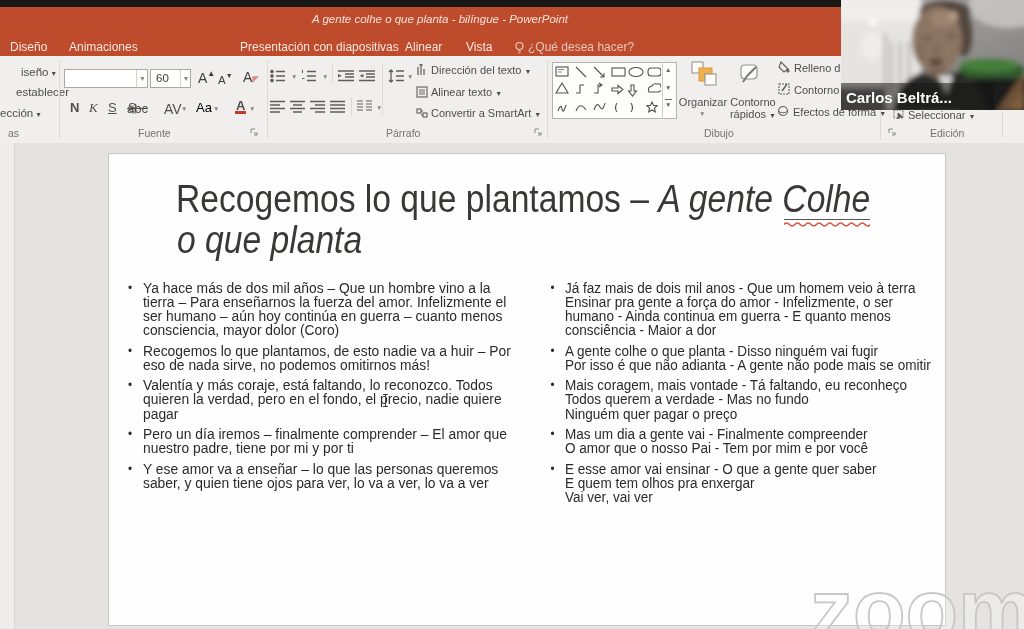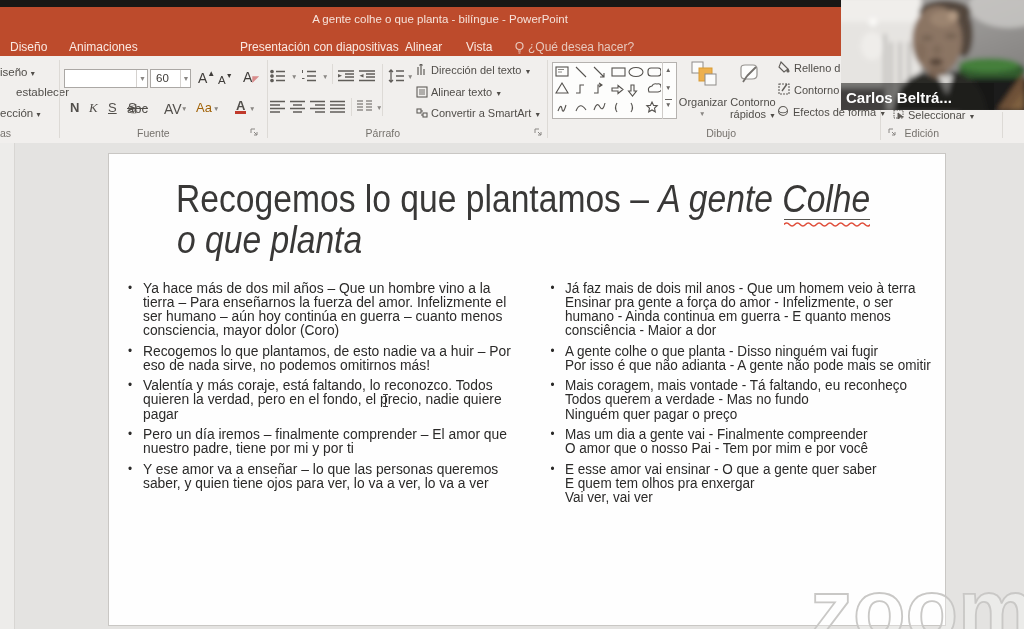--- a/index.html
+++ b/index.html
@@ -1,25 +1,25 @@
 <!DOCTYPE html>
 <html><head>
 <meta charset="utf-8">
 <style>
   html,body{margin:0;padding:0;}
   body{width:1024px;height:629px;overflow:hidden;position:relative;filter:blur(0.45px);
        font-family:"Liberation Sans",sans-serif;background:#e5e4e2;}
   .abs{position:absolute;}
   #blackbar{left:0;top:0;width:1024px;height:7px;background:#181715;}
   #orange{left:0;top:7px;width:1024px;height:49px;background:#bd4b2c;}
-  #titletext{left:0;top:13px;width:880px;text-align:center;font-size:11.5px;color:#f6e2da;}
+  #titletext{left:0;top:13px;width:880px;text-align:center;font-size:11.5px;color:#f6e2da;font-style:italic;}
   .tab{top:40px;font-size:12px;color:#fae8e1;}
   #ribbon{left:0;top:56px;width:1024px;height:87px;background:#f1efed;border-bottom:1px solid #cbc9c6;}
   .rlabel{position:absolute;font-size:11px;color:#6a6661;}
-  .glabel{position:absolute;font-size:10.5px;color:#76726d;text-align:right;}
+  .glabel{position:absolute;font-size:10.5px;color:#76726d;text-align:left;padding-left:8px;}
   .sep{position:absolute;width:1px;background:#dddad6;top:60px;height:78px;}
   .ricon{position:absolute;color:#5c5954;}
   #canvas{left:0;top:143px;width:1024px;height:486px;background:#e4e3e1;}
   #leftstrip{left:0;top:143px;width:14px;height:486px;background:#edecea;border-right:1px solid #d8d6d3;}
   #slide{left:108px;top:153px;width:838px;height:473px;background:#fefefe;border:1px solid #c9c7c4;box-sizing:border-box;}
   #t1{left:176px;top:180px;font-size:38px;color:#393837;white-space:nowrap;transform-origin:0 0;line-height:38px;transform:scaleX(0.885);}
   #t2{left:177px;top:221px;font-size:38px;color:#393837;font-style:italic;white-space:nowrap;transform-origin:0 0;line-height:38px;transform:scaleX(0.885);}
   .col{position:absolute;font-size:15.3px;line-height:14.1px;color:#2b2a29;transform-origin:0 0;}
   .col p{margin:0 0 6.6px 0;position:relative;}
   .col p:before{content:"•";position:absolute;left:-16.5px;top:0;font-size:13px;}
@@ -42,46 +42,46 @@
 <svg class="abs" style="left:514px;top:41px;" width="11" height="14">
     <g stroke="#e9c9bd" fill="none" stroke-width="1.2">
       <circle cx="5.5" cy="5" r="3.5"></circle>
       <path d="M4,10 h3 M4.5,12 h2"></path>
     </g>
   </svg>
 <div class="abs tab" style="left:528px;color:#e8c8bc;">¿Qué desea hacer?</div>
 <div class="abs" id="ribbon"></div>
 <div id="ribboncontent">
 
- <div class="abs rlabel" style="left:0;top:66.4px;font-size:11.5px;color:#504d49;">iseño <span style="font-size:8px;">▾</span></div>
+ <div class="abs rlabel" style="left:0;top:66.4px;font-size:11.5px;color:#504d49;padding-left:21px;">iseño <span style="font-size:8px;">▾</span></div>
  <div class="abs rlabel" style="left:0;top:85.6px;font-size:11.5px;color:#504d49;padding-left:16px;">establecer</div>
  <div class="abs rlabel" style="left:0;top:106.6px;font-size:11.5px;color:#504d49;">ección <span style="font-size:8px;">▾</span></div>
  <div class="abs glabel" style="left:0;top:127px;">as</div>
  <div class="sep" style="left:59px;"></div>
 
  <div class="abs" style="left:64px;top:69px;width:84px;height:19px;background:#fff;border:1px solid #aba8a5;box-sizing:border-box;"></div>
  <div class="abs" style="left:136px;top:70px;width:11px;height:17px;border-left:1px solid #d5d2cf;color:#8a8784;font-size:7px;text-align:center;line-height:17px;">▼</div>
  <div class="abs" style="left:150px;top:69px;width:41px;height:19px;background:#fff;border:1px solid #aba8a5;box-sizing:border-box;font-size:11.5px;color:#3f3c39;padding:2px 0 0 5px;">60</div>
  <div class="abs" style="left:180px;top:70px;width:10px;height:17px;border-left:1px solid #d5d2cf;color:#8a8784;font-size:7px;text-align:center;line-height:17px;">▼</div>
  <div class="abs ricon" style="left:198px;top:69px;font-size:14px;color:#3f3c39;">A<span style="font-size:8px;vertical-align:7px;">▲</span></div>
  <div class="abs ricon" style="left:218px;top:72px;font-size:11.5px;color:#3f3c39;">A<span style="font-size:7px;vertical-align:6px;">▼</span></div>
  <div class="abs ricon" style="left:243px;top:69px;font-size:14px;color:#3f3c39;">A<span style="font-size:9px;color:#d98c8c;">◤</span></div>
  <div class="abs ricon" style="left:70px;top:99.5px;font-size:13px;font-weight:bold;color:#524f4b;">N</div>
  <div class="abs ricon" style="left:89px;top:99.5px;font-size:13px;font-style:italic;font-family:'Liberation Serif',serif;color:#524f4b;">K</div>
  <div class="abs ricon" style="left:108px;top:99.5px;font-size:13px;text-decoration:underline;color:#524f4b;">S</div>
  <div class="abs ricon" style="left:128px;top:99.5px;font-size:13px;color:#524f4b;text-shadow:1.5px 1.5px 0 #bdbab7;">S</div>
  <div class="abs ricon" style="left:127px;top:101px;font-size:13px;text-decoration:line-through;color:#524f4b;">abc</div>
  <div class="abs ricon" style="left:164px;top:101px;font-size:14px;color:#524f4b;">AV</div>
  <div class="abs ricon" style="left:181px;top:105px;font-size:6.5px;color:#8a8784;">▼</div>
- <div class="abs ricon" style="left:196px;top:99.5px;font-size:13px;color:#a16207;">Aa</div>
+ <div class="abs ricon" style="left:196px;top:99.5px;font-size:13px;color:#000000;">Aa</div>
  <div class="abs ricon" style="left:213px;top:105px;font-size:6.5px;color:#8a8784;">▼</div>
  <div class="abs ricon" style="left:236px;top:98px;font-size:13px;font-weight:bold;color:#524f4b;">A</div>
  <div class="abs" style="left:235px;top:111px;width:11px;height:3px;background:#c0392b;"></div>
  <div class="abs ricon" style="left:249px;top:105px;font-size:6.5px;color:#8a8784;">▼</div>
- <div class="abs glabel" style="left:137px;top:127px;width:30px;">Fuente</div>
+ <div class="abs glabel" style="left:130px;top:127px;width:30px;">Fuente</div>
  <svg class="abs" style="left:250px;top:128px;" width="8" height="8">
       <path d="M1,1 H5 M1,1 V5 M4,4 L7,7 M7,4 V7 H4" stroke="#8a8784" fill="none" stroke-width="1"></path>
     </svg>
  <div class="sep" style="left:267px;"></div>
 
  <svg class="abs" style="left:270px;top:69px;" width="16" height="14">
       <g stroke="#605d59" stroke-width="1.3">
         <circle cx="2" cy="2.5" r="1.2" fill="#605d59"></circle>
         <circle cx="2" cy="7" r="1.2" fill="#605d59"></circle>
         <circle cx="2" cy="11.5" r="1.2" fill="#605d59"></circle>
@@ -161,21 +161,21 @@
     </svg>
  <div class="abs rlabel" style="left:431px;top:85.5px;color:#504d49;">Alinear texto <span style="font-size:7px;">▼</span></div>
  <svg class="abs" style="left:416px;top:107px;" width="13" height="12">
       <g stroke="#605d59" stroke-width="1.1" fill="none">
         <rect x="1" y="2" width="4" height="4"></rect>
         <rect x="7" y="6" width="4" height="4"></rect>
         <path d="M5,4 H7 M5,8 H7"></path>
       </g>
     </svg>
  <div class="abs rlabel" style="left:431px;top:107px;color:#504d49;">Convertir a SmartArt <span style="font-size:7px;">▼</span></div>
- <div class="abs glabel" style="left:360px;top:127px;width:40px;">Párrafo</div>
+ <div class="abs glabel" style="left:378px;top:127px;width:40px;">Párrafo</div>
  <svg class="abs" style="left:534px;top:128px;" width="8" height="8">
       <path d="M1,1 H5 M1,1 V5 M4,4 L7,7 M7,4 V7 H4" stroke="#8a8784" fill="none" stroke-width="1"></path>
     </svg>
  <div class="sep" style="left:547px;"></div>
 
  <div class="abs" style="left:552px;top:62px;width:125px;height:57px;background:#fdfdfc;border:1px solid #b5b2af;box-sizing:border-box;"></div>
  <div class="abs" style="left:662px;top:62px;width:1px;height:57px;background:#cfccc9;"></div>
  <div class="abs ricon" style="left:665px;top:66px;font-size:6.5px;color:#6a6764;">▲</div>
  <div class="abs ricon" style="left:665px;top:84px;font-size:6.5px;color:#6a6764;">▼</div>
  <div class="abs ricon" style="left:665px;top:101px;font-size:6.5px;color:#6a6764;">▼</div>
@@ -246,21 +246,21 @@
  <div class="abs rlabel" style="left:793px;top:105.5px;color:#504d49;">Efectos de forma <span style="font-size:7px;">▼</span></div>
 
  <div class="sep" style="left:880px;top:60px;height:80px;"></div>
  <svg class="abs" style="left:893px;top:109px;" width="12" height="11">
       <g stroke="#605d59" stroke-width="1" fill="none">
         <rect x="1" y="1" width="9" height="8" stroke-dasharray="1.5,1"></rect>
         <path d="M5,4 l0,6 l2,-2 l3,0 z" fill="#605d59"></path>
       </g>
     </svg>
  <div class="abs rlabel" style="left:908px;top:108.5px;color:#504d49;">Seleccionar <span style="font-size:7px;">▼</span></div>
- <div class="abs glabel" style="left:899px;top:127px;width:40px;">Edición</div>
+ <div class="abs glabel" style="left:922px;top:127px;width:40px;">Edición</div>
  <div class="sep" style="left:1002px;top:112px;height:26px;"></div>
 </div>
 <div class="abs" id="canvas"></div>
 <div class="abs" id="leftstrip"></div>
 <div class="abs" id="slide"></div>
 <div class="abs" id="t1">Recogemos lo que plantamos – <i>A gente <span id="colhe">Colhe</span></i></div>
 <div class="abs" id="t2">o que planta</div>
 <div class="abs" style="left:784px;top:218.6px;width:86px;height:1.7px;background:#56544f;"></div>
 <svg class="abs" style="left:784px;top:220.6px;" width="86" height="6">
     <path d="M0,3.5 Q2.7,0.5 5.4,3.5 T10.8,3.5 T16.2,3.5 T21.6,3.5 T27,3.5 T32.4,3.5 T37.8,3.5 T43.2,3.5 T48.6,3.5 T54,3.5 T59.4,3.5 T64.8,3.5 T70.2,3.5 T75.6,3.5 T81,3.5 T86.4,3.5" stroke="#e04f3c" stroke-width="1.6" fill="none"></path>

